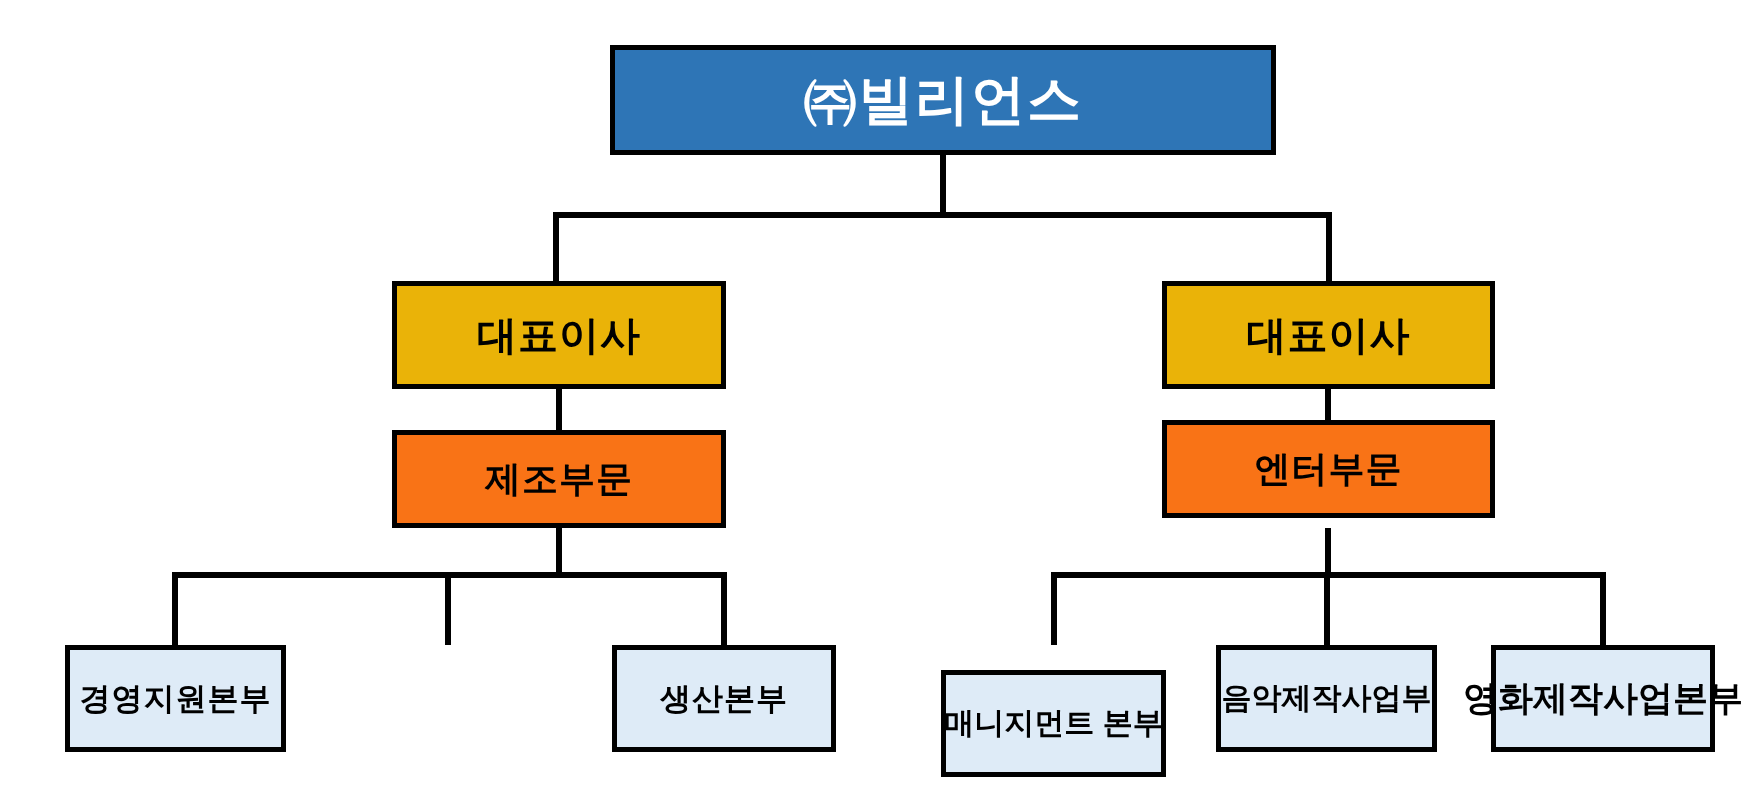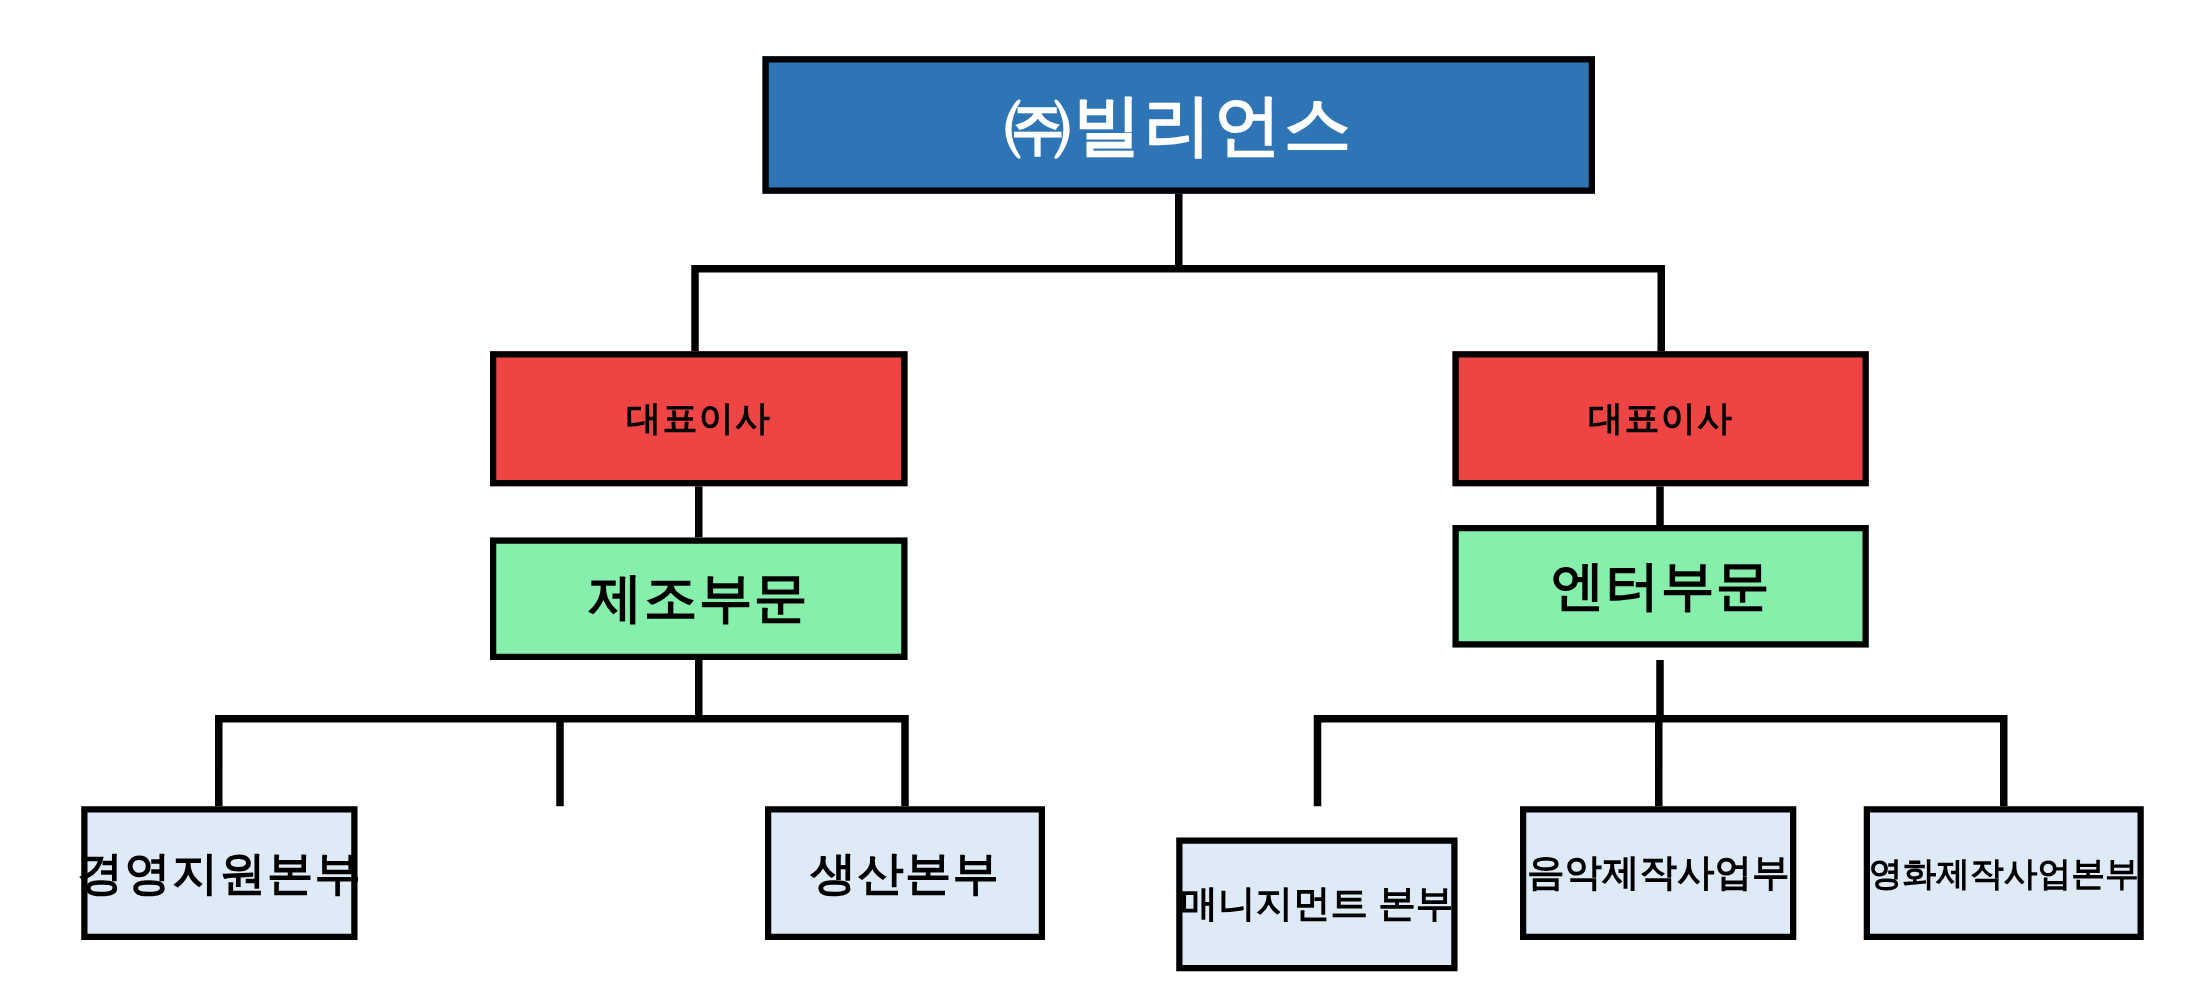--- a/index.html
+++ b/index.html
@@ -38,37 +38,37 @@
     white-space: nowrap;
     letter-spacing: 1px;
   }
   .node.root {
     background: #2E75B6;
     color: #FFFFFF;
     font-size: 54px;
     letter-spacing: 2px;
   }
   .node.ceo {
-    background: #ef4444;
-    font-size: 28px;
+    background: #eab308;
+    font-size: 40px;
   }
   .node.division {
-    background: #86efac;
-    font-size: 43px;
+    background: #f97316;
+    font-size: 36px;
   }
   .node.department {
     background: #DEEBF7;
-    font-size: 37px;
+    font-size: 31px;
   }
   .node.department.tight {
     font-size: 30px;
     letter-spacing: 0;
   }
   .node.department.tightest {
-    font-size: 27px;
+    font-size: 35px;
     letter-spacing: 0;
   }
 </style>
 </head>
 <body>
 
 <div class="canvas">
 
   <svg class="connectors" viewBox="0 0 1755 802" xmlns="http://www.w3.org/2000/svg" aria-hidden="true">
     <path d="M943 155 V215

